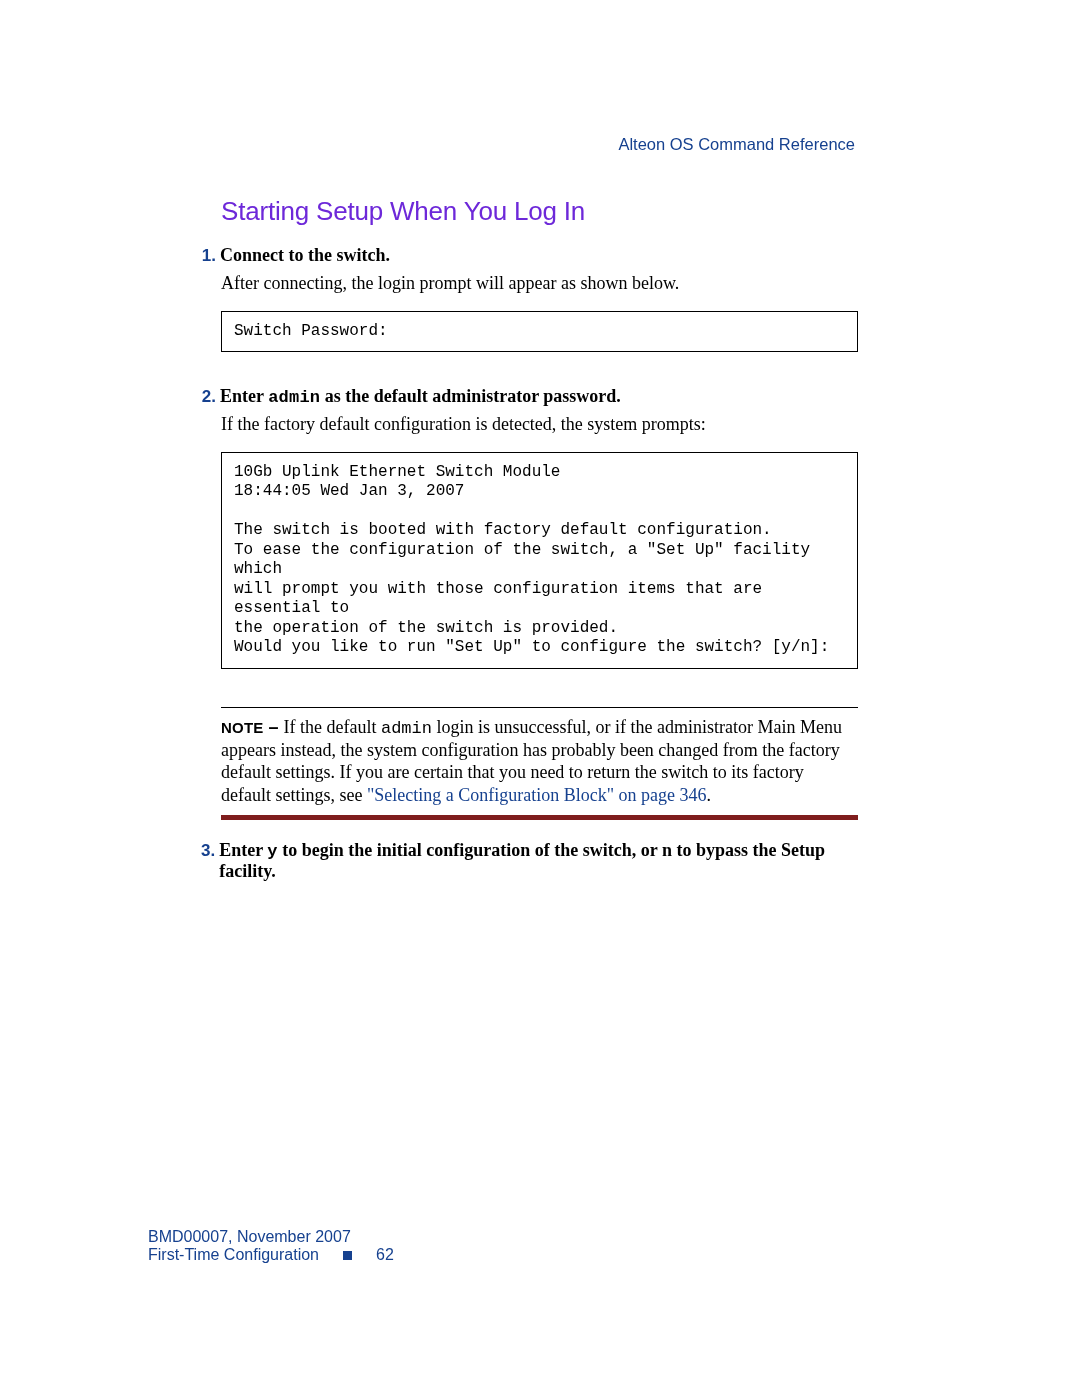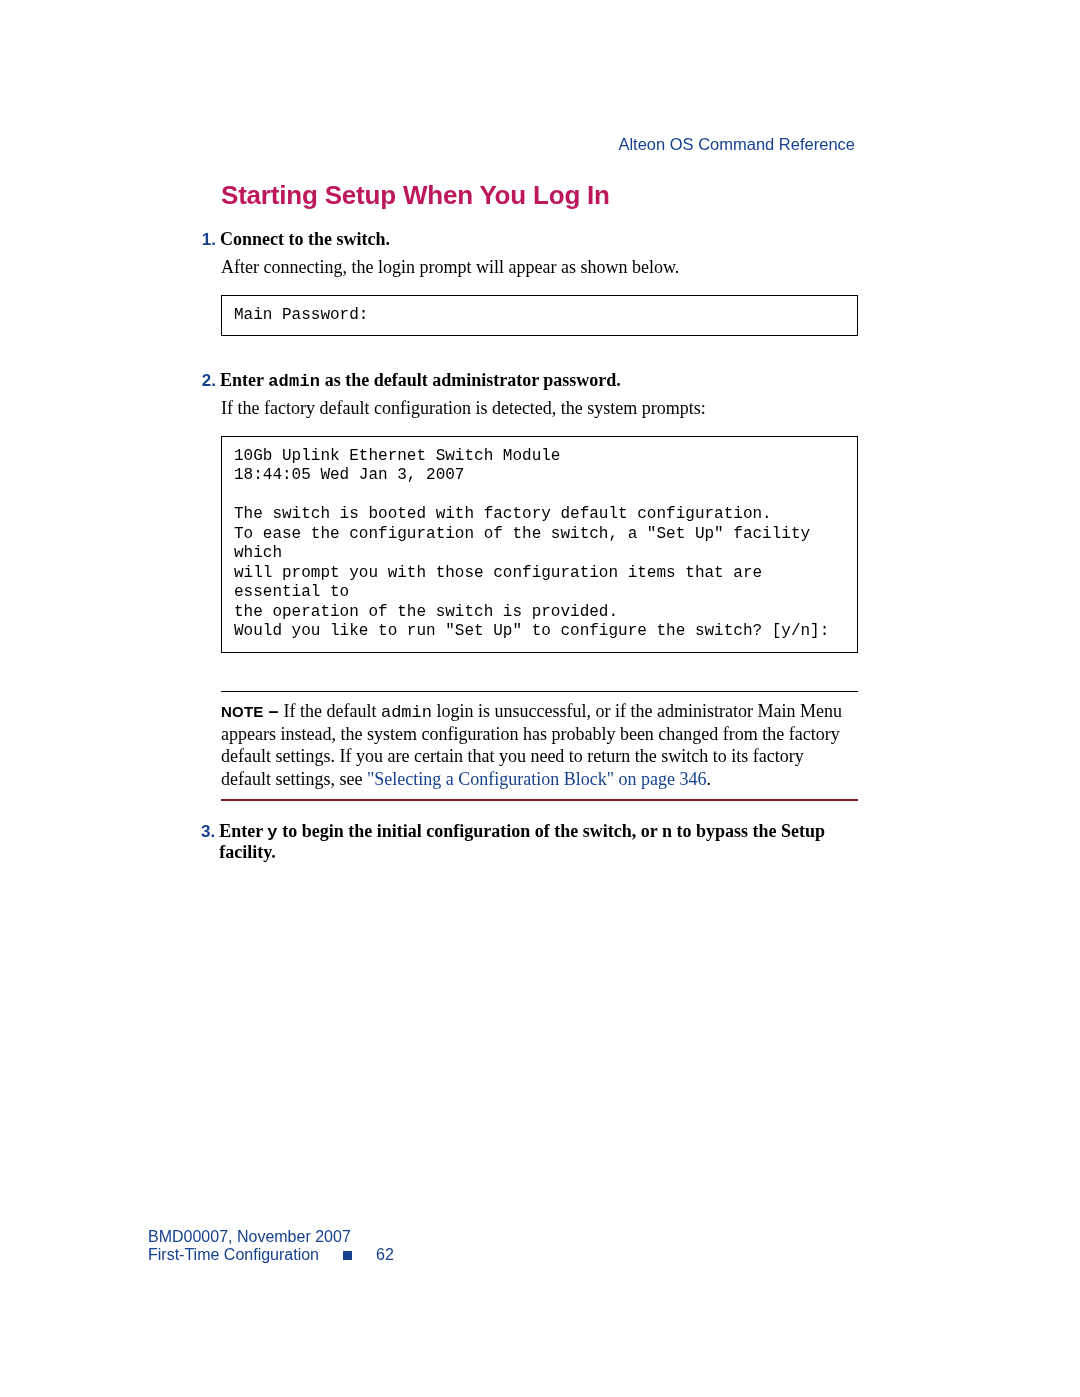--- a/index.html
+++ b/index.html
@@ -12,25 +12,25 @@
   }
   .running-header {
     position: absolute;
     top: 135px;
     right: 213px;
     font-family: "Segoe UI", "Myriad Pro", Arial, sans-serif;
     font-size: 16.5px;
     color: #16418f;
   }
   .section-title {
-    margin-top: 40px;
+    margin-top: 56px;
     font-family: "Segoe UI", "Myriad Pro", Arial, sans-serif;
-    font-weight: 700;
+    font-weight: 400;
     font-size: 26px;
-    color: #be185d;
+    color: #6d28d9;
     letter-spacing: -0.2px;
   }
   .intro {
     margin-top: 14px;
     font-size: 18px;
     line-height: 1.25;
   }
   .step {
     margin-top: 18px;
   }
@@ -68,21 +68,21 @@
     border: 1px solid #000;
     padding: 10px 12px 10px 12px;
     font-family: "Courier New", Courier, monospace;
     font-size: 16px;
     line-height: 1.22;
     white-space: pre-wrap;
   }
   .note-block {
     margin-top: 38px;
     border-top: 1px solid #000;
-    border-bottom: 2px solid #7f1d1d;
+    border-bottom: 5px solid #7f1d1d;
     padding: 8px 0 9px 0;
     font-size: 18px;
     line-height: 1.25;
   }
   .note-label {
     font-family: "Segoe UI", "Myriad Pro", Arial, sans-serif;
     font-weight: 700;
     font-size: 15px;
     letter-spacing: 0.2px;
   }
@@ -123,21 +123,21 @@
 
   <h2 class="section-title">Starting Setup When You Log In</h2>
 
 
   <div class="step">
     <div class="step-row">
       <span class="step-num">1.</span>
       <span class="step-label">Connect to the switch.</span>
     </div>
     <p class="body">After connecting, the login prompt will appear as shown below.</p>
-    <div class="codebox">Main Password:</div>
+    <div class="codebox">Switch Password:</div>
   </div>
 
   <div class="step" style="margin-top:34px">
     <div class="step-row">
       <span class="step-num">2.</span>
       <span class="step-label">
         <span>Enter </span><span class="mono">admin</span><span> as the default administrator password.</span>
       </span>
     </div>
     <p class="body">If the factory default configuration is detected, the system prompts:</p>

